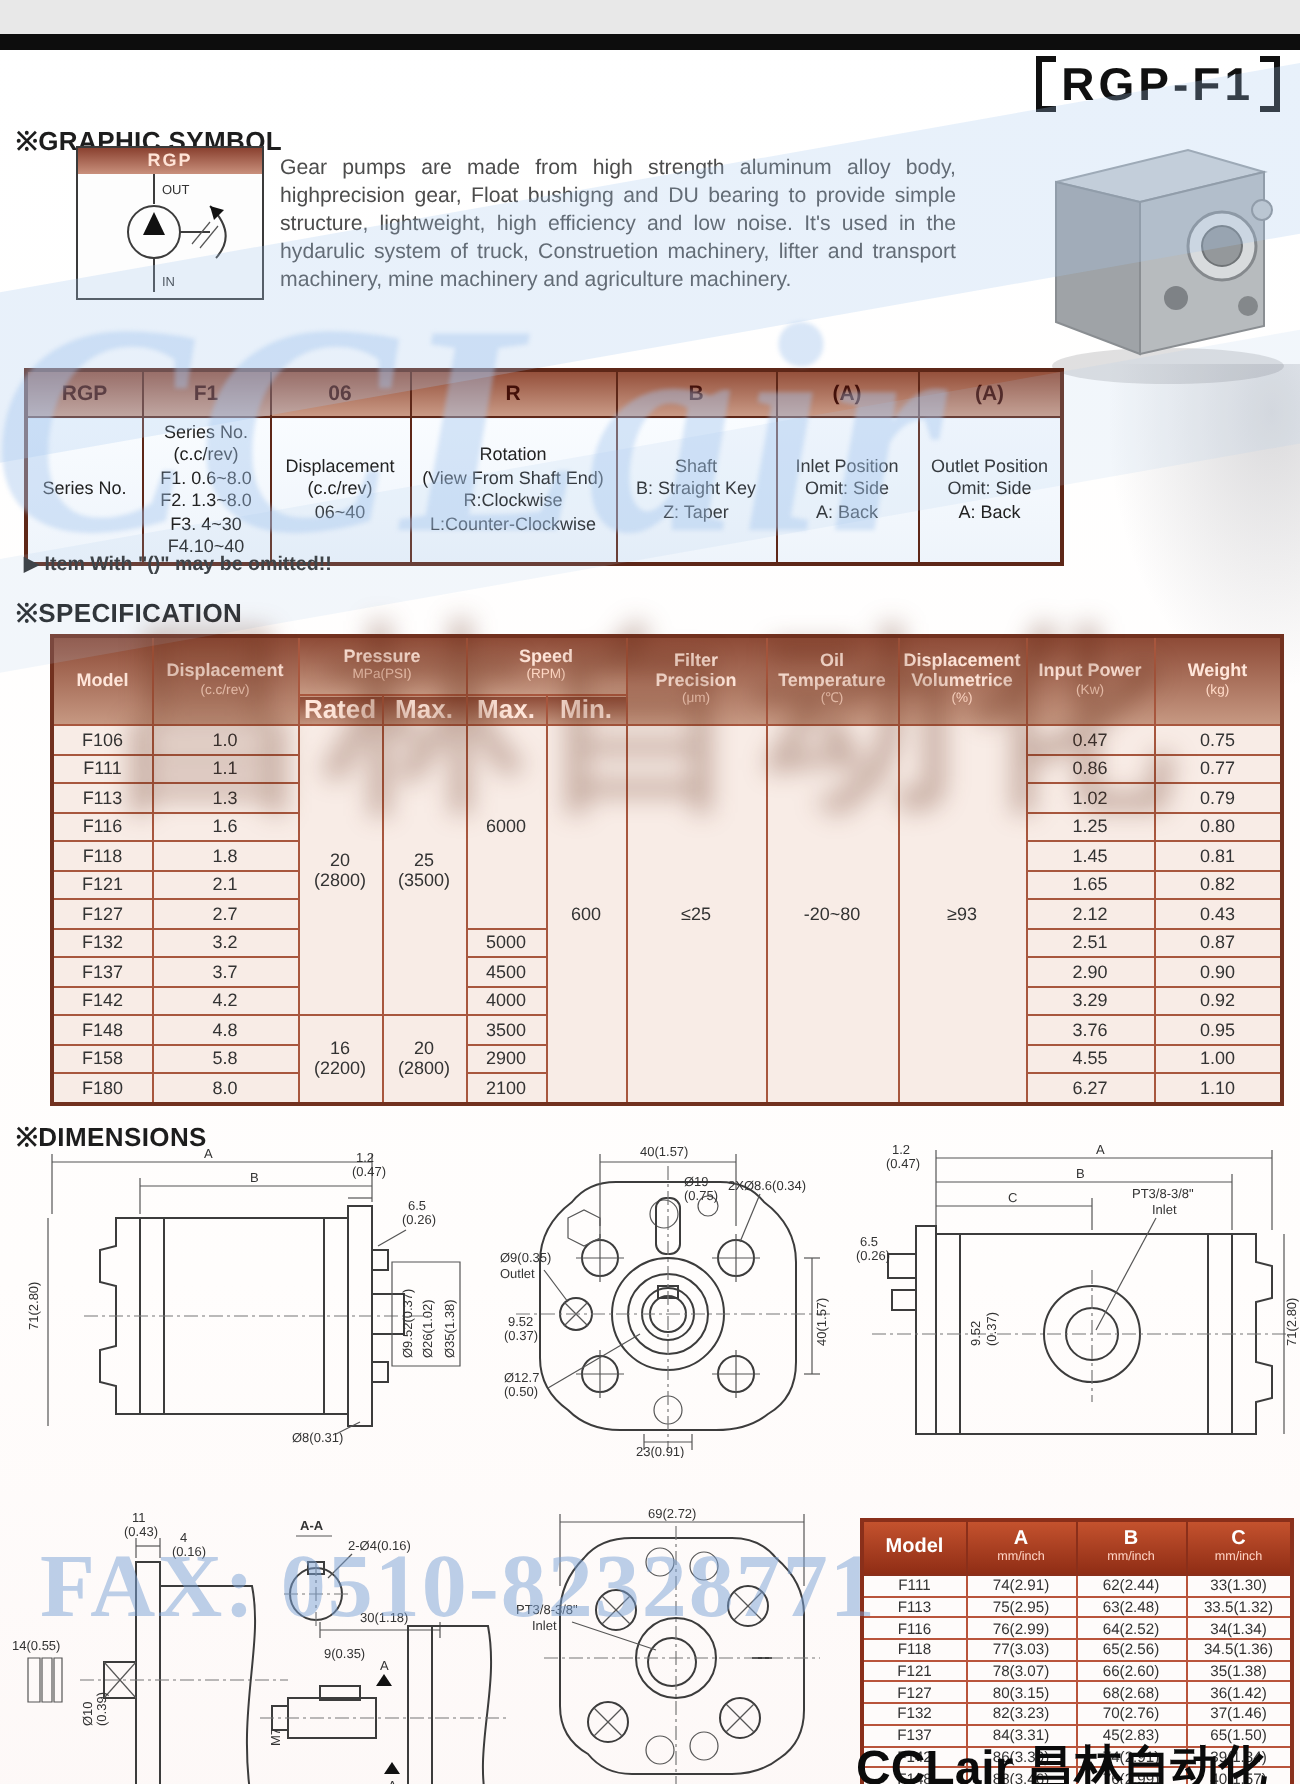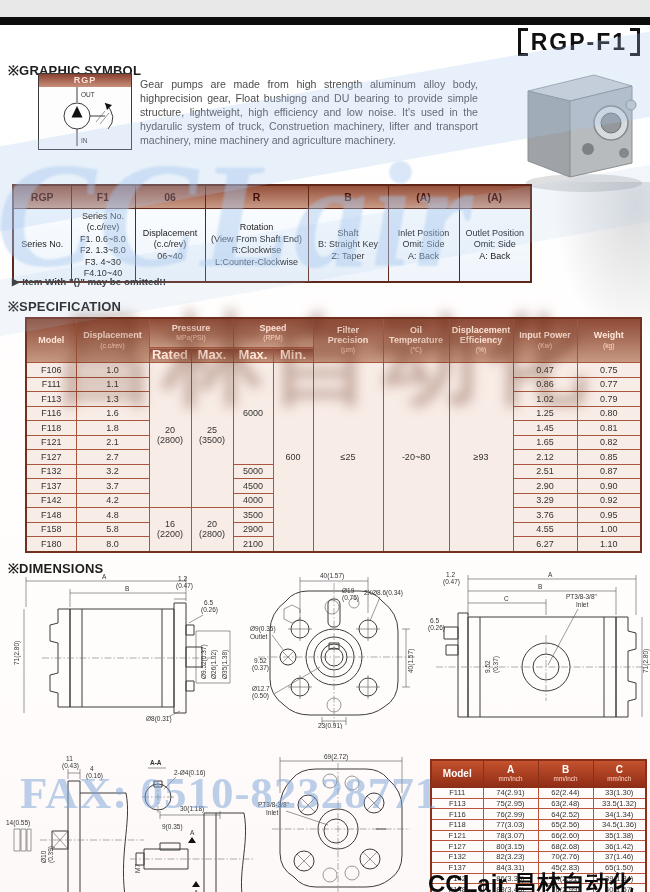--- a/index.html
+++ b/index.html
@@ -207,21 +207,21 @@
           <div>Precision</div>
           <div class="unit">(μm)</div>
         </th>
         <th rowspan="2">
           <div>Oil</div>
           <div>Temperature</div>
           <div class="unit">(℃)</div>
         </th>
         <th rowspan="2">
           <div>Displacement</div>
-          <div>Efficiency</div>
+          <div>Volumetrice</div>
           <div class="unit">(%)</div>
         </th>
         <th rowspan="2">
           <div>Input Power</div>
           <div class="unit">(Kw)</div>
         </th>
         <th rowspan="2">
           <div>Weight</div>
           <div class="unit">(kg)</div>
         </th>
@@ -274,21 +274,21 @@
         <tr>
           <td>F121</td>
           <td>2.1</td>
           <td>1.65</td>
           <td>0.82</td>
         </tr>
         <tr>
           <td>F127</td>
           <td>2.7</td>
           <td>2.12</td>
-          <td>0.85</td>
+          <td>0.43</td>
         </tr>
         <tr>
           <td>F132</td>
           <td>3.2</td>
           <td>5000</td>
           <td>2.51</td>
           <td>0.87</td>
         </tr>
         <tr>
           <td>F137</td>

